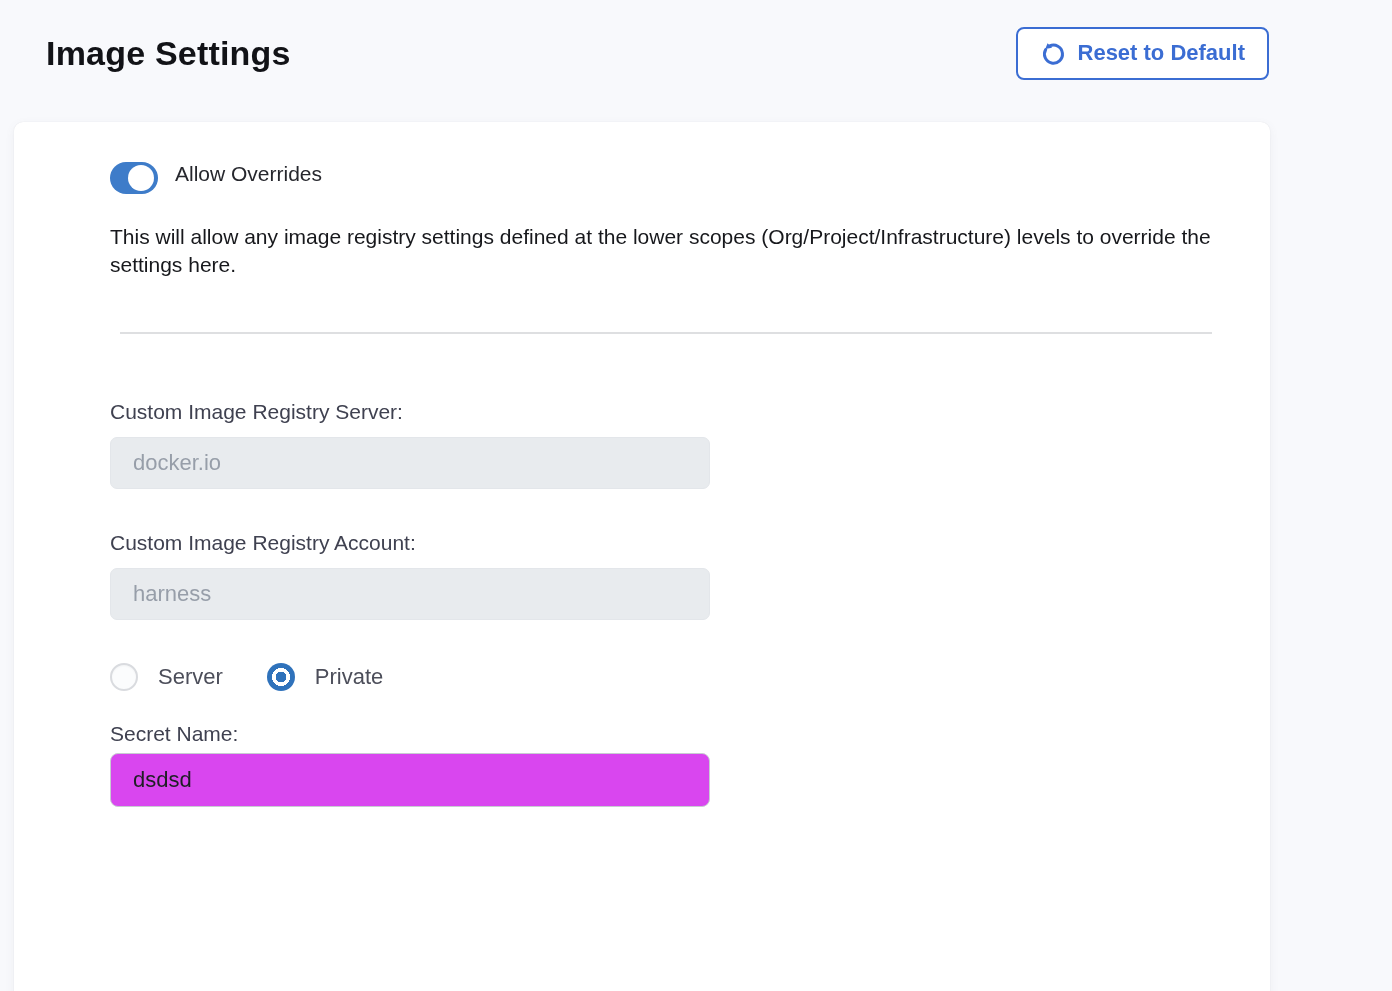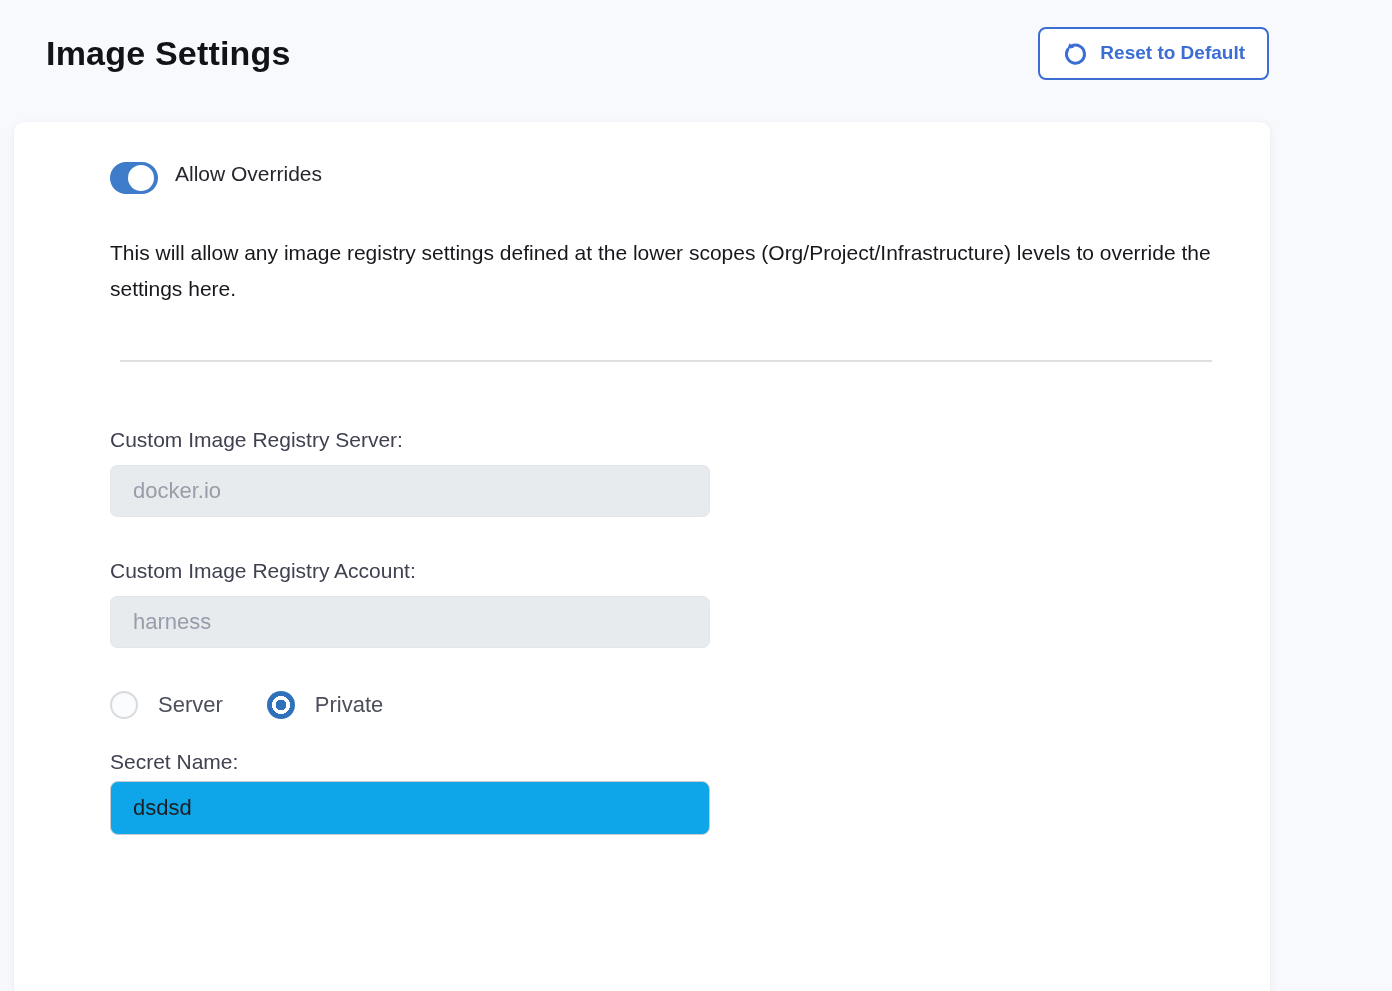--- a/index.html
+++ b/index.html
@@ -16,21 +16,21 @@
   }
   .page-title {
     font-size:34px; font-weight:800; color:#121317; letter-spacing:0.2px;
     margin-top:-16px;
   }
   .reset-btn {
     display:inline-flex; align-items:center; gap:11px;
     height:53px; padding:0 22px;
     background:#ffffff;
     border:2px solid #3b6dd3; border-radius:8px;
-    color:#3b6dd3; font-size:19px; font-weight:700;
+    color:#3b6dd3; font-size:22px; font-weight:700;
     font-family:inherit; cursor:pointer;
     margin-top:-16px;
     text-align:center;
   }
   .reset-btn svg { display:block; }
   
   .card {
     position:absolute; left:14px; top:122px; width:1256px; height:900px;
     background:#ffffff; border-radius:9px;
     box-shadow:0 0 1px rgba(40,41,61,0.12), 0 3px 10px rgba(96,97,112,0.08);
@@ -43,22 +43,22 @@
     background:#3e7cc9; position:relative; cursor:pointer; flex:0 0 auto;
   }
   .toggle .knob {
     position:absolute; top:3px; right:4px;
     width:26px; height:26px; border-radius:50%;
     background:#ffffff;
   }
   .toggle-label { font-size:21px; color:#26272d; }
   
   .description {
-    margin-top:41px; max-width:1115px;
-    font-size:21px; line-height:36px; color:#17181c;
+    margin-top:29px; max-width:1115px;
+    font-size:21px; line-height:28px; color:#17181c;
   }
   
   .divider {
     margin:53px 0 0 10px; width:1092px; height:2px;
     background:#dedfe1; border:none;
   }
   
   .field-label {
     display:block; font-size:21px; color:#3f4150; margin-bottom:13px;
   }
@@ -85,21 +85,21 @@
     background:#fbfcfd; border:2px solid #d9dbdf;
     box-shadow:inset 0 1px 2px rgba(0,0,0,0.04);
   }
   .radio-circle.checked {
     background:radial-gradient(circle, #2f72bb 0 5.5px, #ffffff 5.5px 9px, #2f72bb 9px);
   }
   .radio-label { font-size:22px; color:#4c4e5a; }
   .secret-field { margin-top:31px; }
   .secret-field .field-label { margin-bottom:7px; }
   .text-input.editable {
-    background:#0ea5e9; border:1.5px solid #c8ccd2; border-radius:8px;
+    background:#d946ef; border:1.5px solid #c8ccd2; border-radius:8px;
     color:#1e1f24; height:54px;
   }
 </style>
 </head>
 <body>
 
 <header class="page-header">
   <h1 class="page-title">Image Settings</h1>
   <button class="reset-btn">
     <span style="display:inline-flex;">

